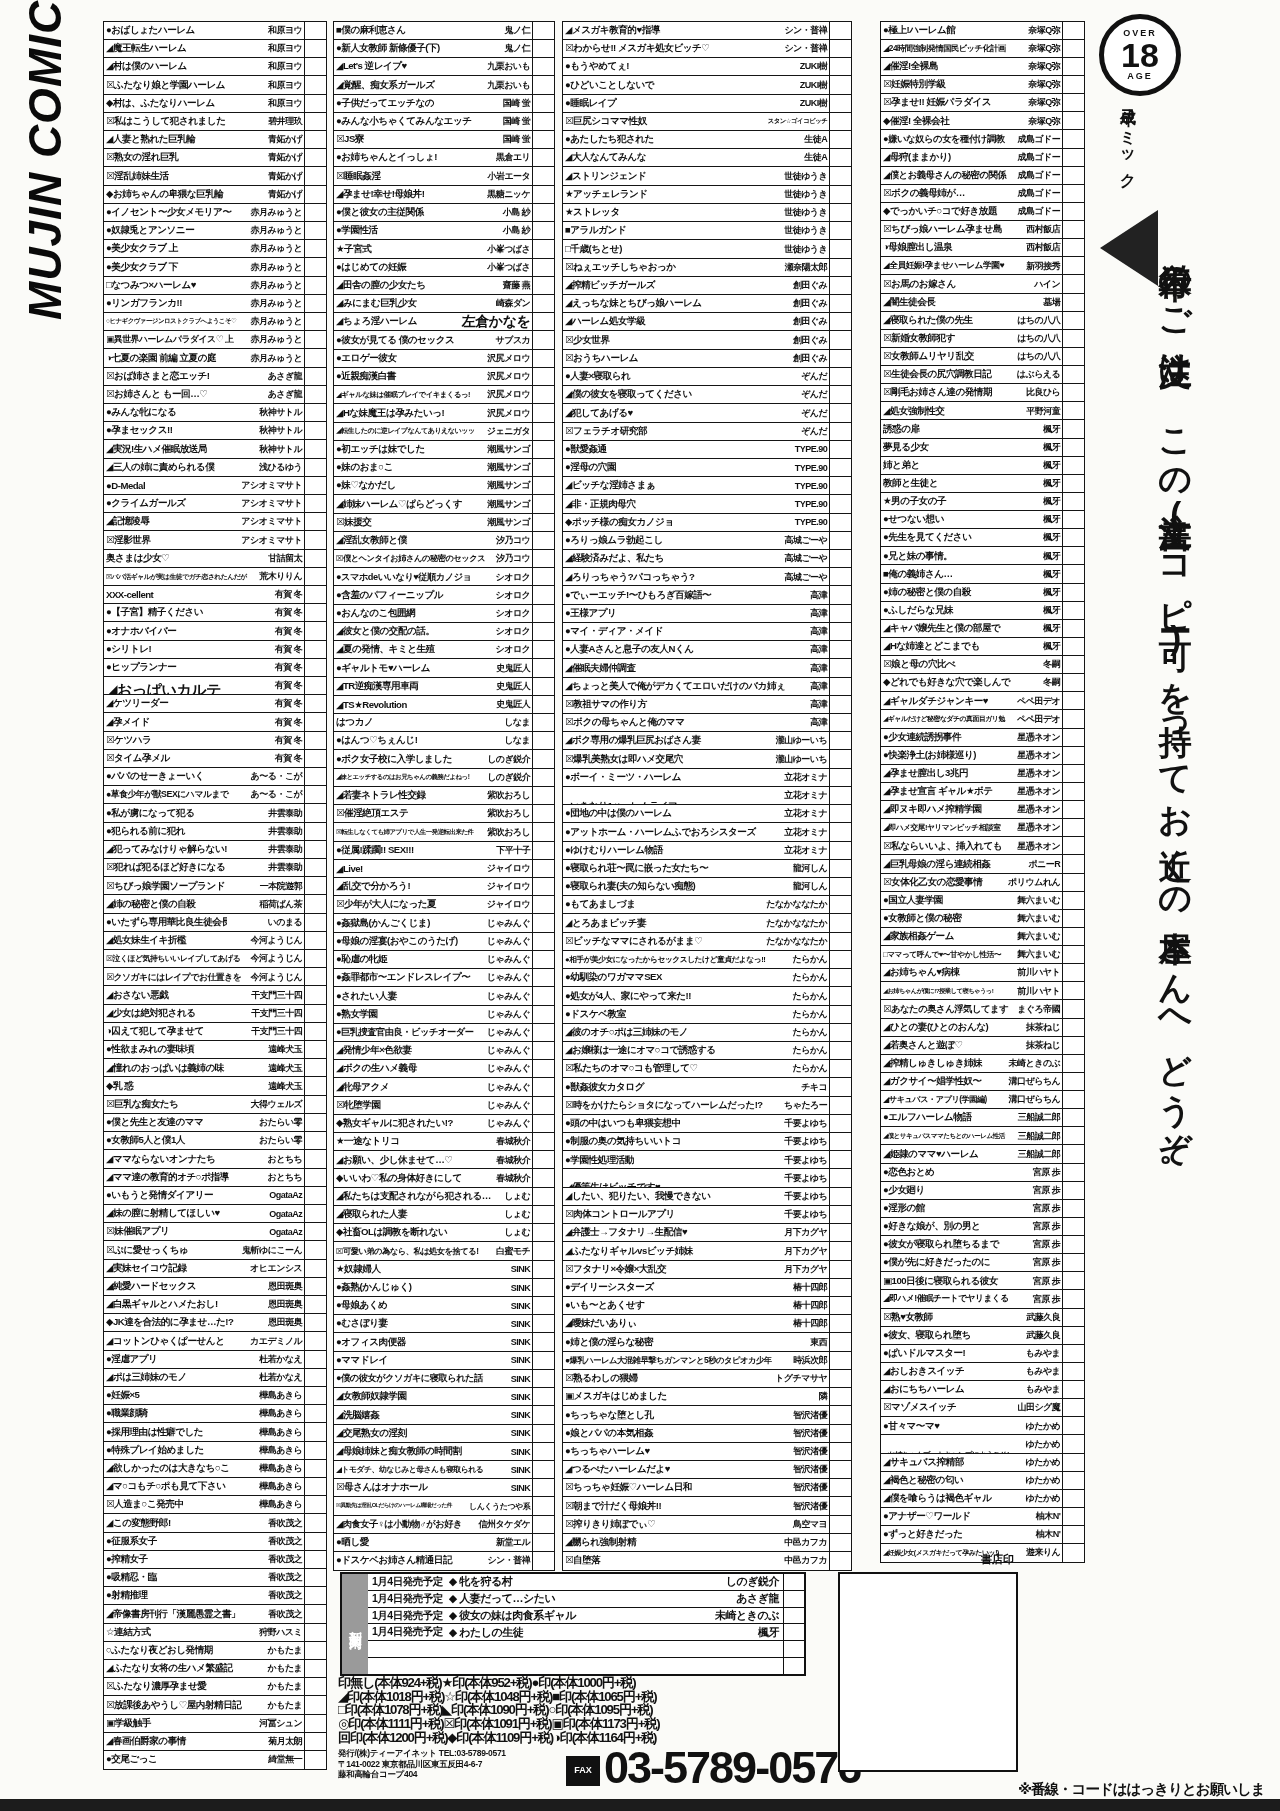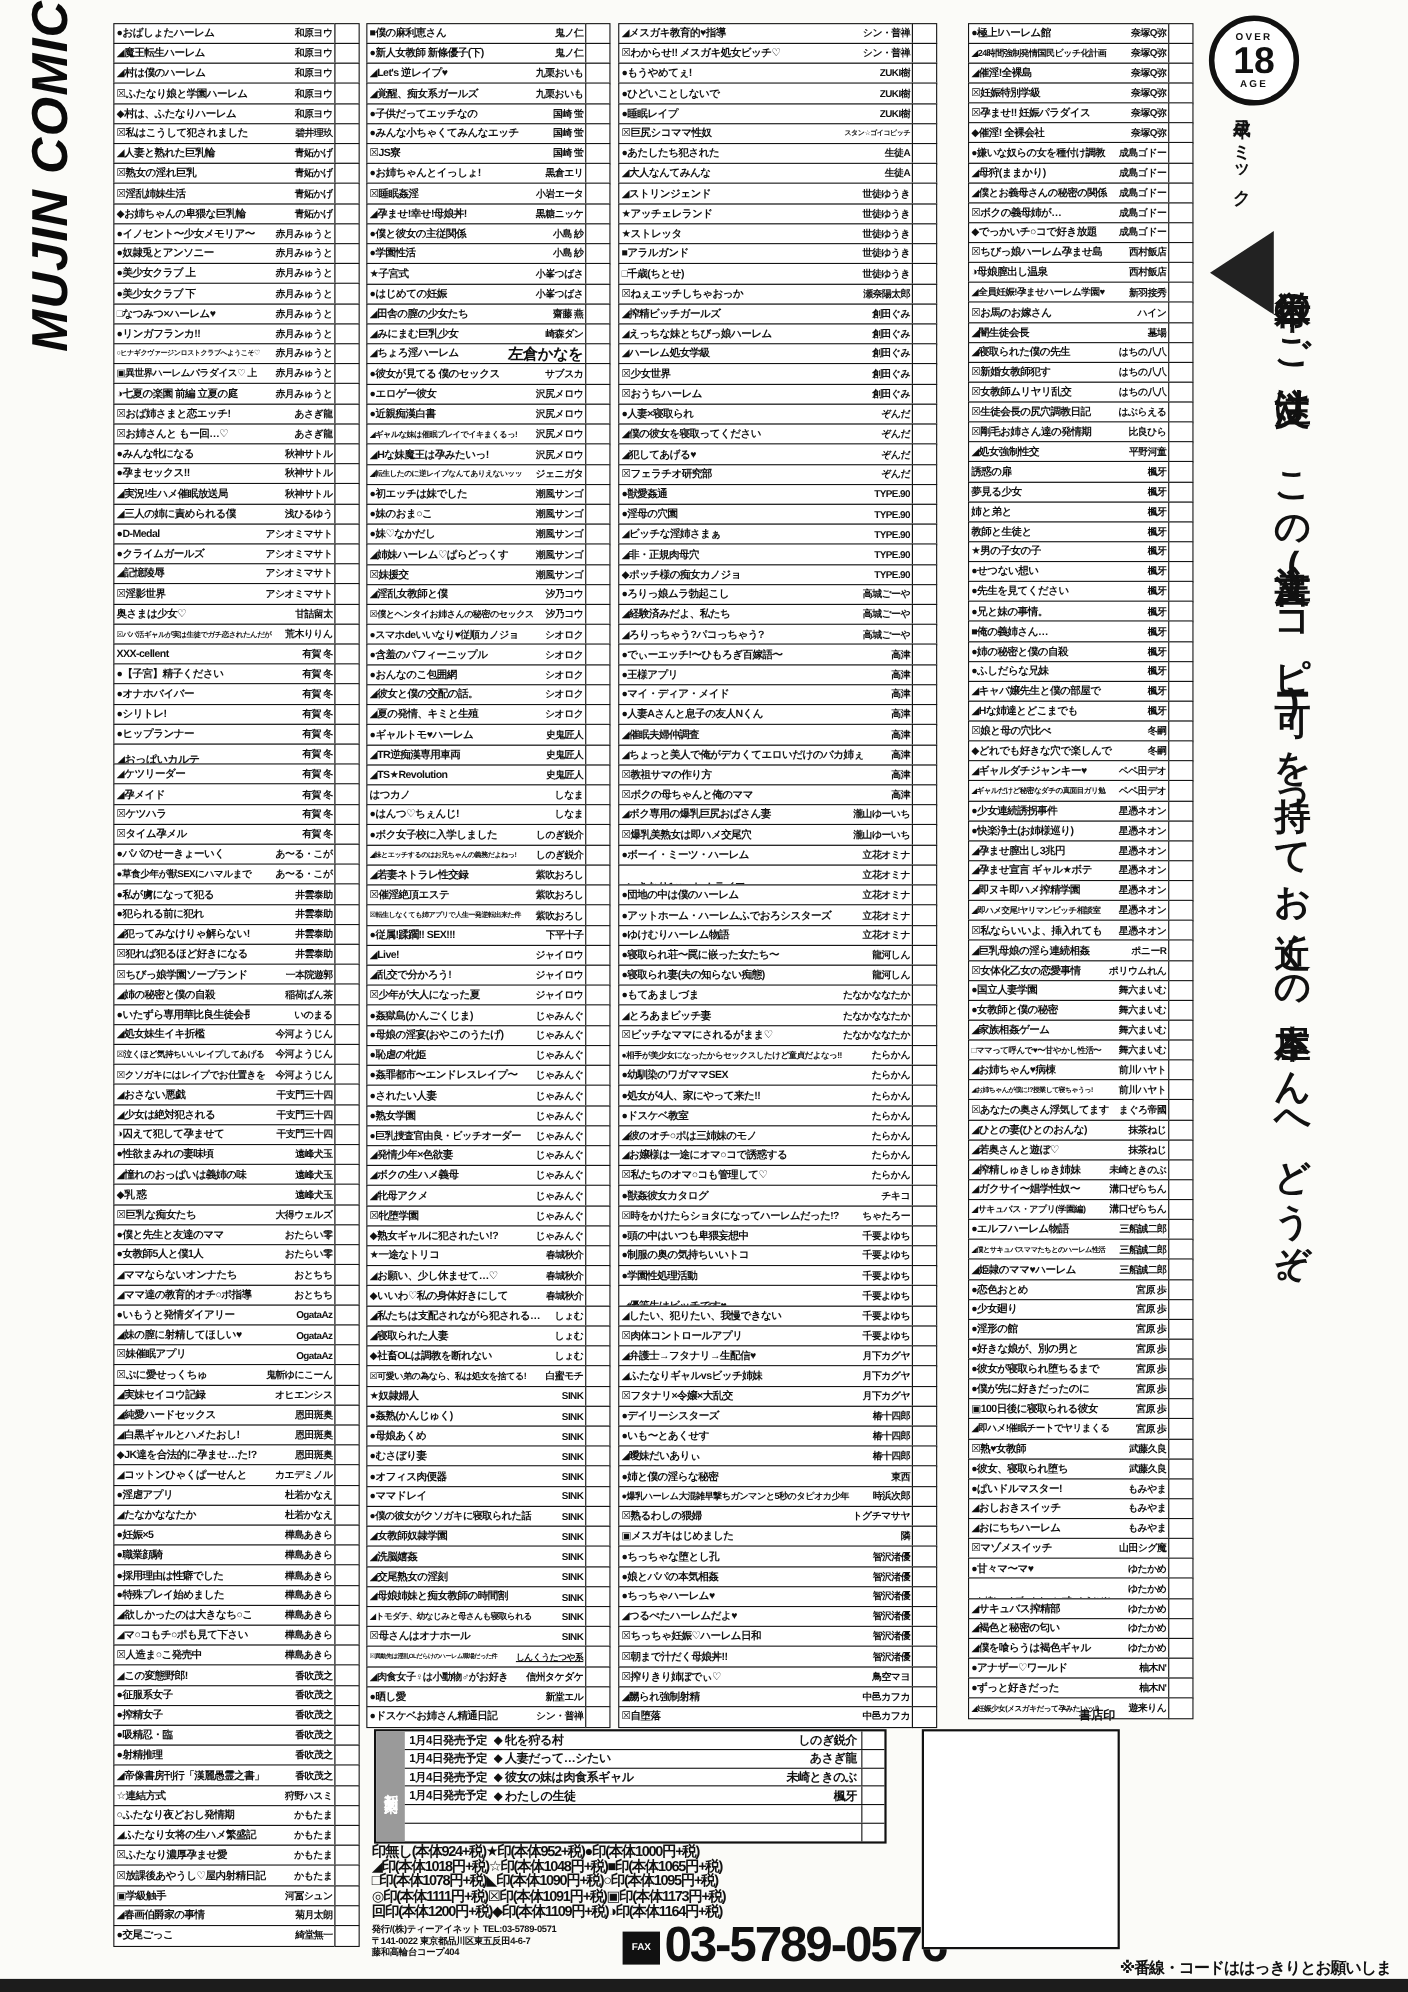--- a/index.html
+++ b/index.html
@@ -307,21 +307,21 @@
       </div>
       <div class="row">
         <div class="cell">
           <span class="t" style="font-size: 9.6px;">●ヒップランナー</span>
           <span class="a" style="font-size: 9px;">有賀 冬</span>
         </div>
         <div class="qty"></div>
       </div>
       <div class="row">
         <div class="cell">
-          <span class="t" style="font-size: 10px; margin-top: 10px;">◢おっぱいカルテ</span>
+          <span class="t" style="font-size: 15px; margin-top: 10px;">◢おっぱいカルテ</span>
           <span class="a" style="font-size: 9px;">有賀 冬</span>
         </div>
         <div class="qty"></div>
       </div>
       <div class="row">
         <div class="cell">
           <span class="t" style="font-size: 9.6px;">◢ケツリーダー</span>
           <span class="a" style="font-size: 9px;">有賀 冬</span>
         </div>
         <div class="qty"></div>
@@ -573,21 +573,21 @@
       </div>
       <div class="row">
         <div class="cell">
           <span class="t" style="font-size: 9.6px;">●淫虐アプリ</span>
           <span class="a" style="font-size: 9px;">杜若かなえ</span>
         </div>
         <div class="qty"></div>
       </div>
       <div class="row">
         <div class="cell">
-          <span class="t" style="font-size: 9.6px;">◢たなかななたか</span>
+          <span class="t" style="font-size: 9.6px;">◢ポは三姉妹のモノ</span>
           <span class="a" style="font-size: 9px;">杜若かなえ</span>
         </div>
         <div class="qty"></div>
       </div>
       <div class="row">
         <div class="cell">
           <span class="t" style="font-size: 9.6px;">●妊娠×5</span>
           <span class="a" style="font-size: 9px;">樺島あきら</span>
         </div>
         <div class="qty"></div>
@@ -1297,21 +1297,21 @@
       <div class="row">
         <div class="cell">
           <span class="t" style="font-size: 9.6px;">☒母さんはオナホール</span>
           <span class="a" style="font-size: 9px;">SINK</span>
         </div>
         <div class="qty"></div>
       </div>
       <div class="row">
         <div class="cell">
           <span class="t" style="font-size: 5.66087px;">☒異動先は淫乱OLだらけのハーレム職場だった件</span>
-          <span class="a" style="font-size: 8px; text-decoration: underline;">しんくうたつや系</span>
+          <span class="a" style="font-size: 8px;">しんくうたつや系</span>
         </div>
         <div class="qty"></div>
       </div>
       <div class="row">
         <div class="cell">
           <span class="t" style="font-size: 9.31333px;">◢肉食女子♀は小動物♂がお好き</span>
           <span class="a" style="font-size: 9px;">信州タケダケ</span>
         </div>
         <div class="qty"></div>
       </div>

